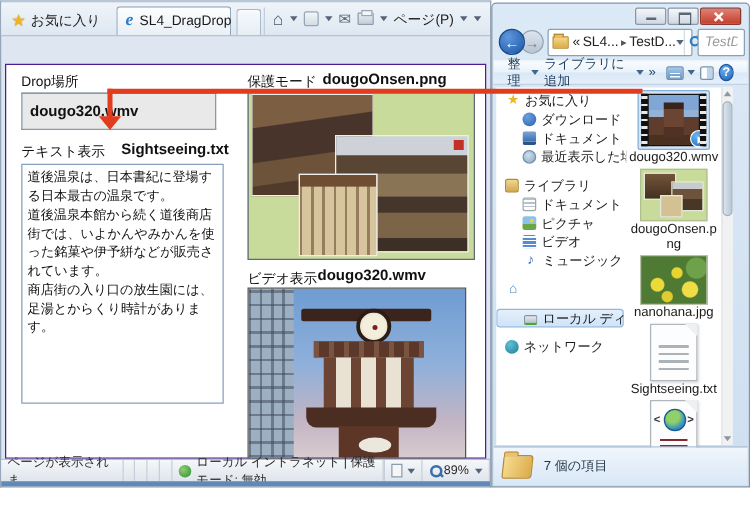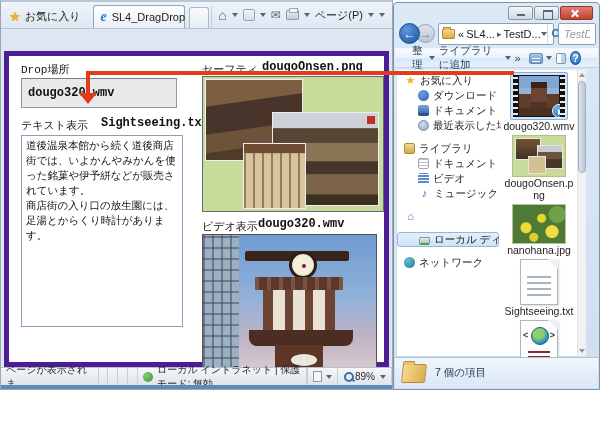--- a/index.html
+++ b/index.html
@@ -31,21 +31,21 @@
   .home-glyph { font-size:14px; color:#4a5d70; line-height:1; }
   .feed-ic { width:12px; height:12px; border:1px solid #98a6b4; border-radius:2px;
     background:linear-gradient(#f2f5f8,#d4dde6); }
   .mail-glyph { font-size:12px; color:#5a6b7d; line-height:1; }
   .print-ic { width:13px; height:10px; border:1px solid #8d9aa8; border-radius:1px;
     background:linear-gradient(#e9edf1,#c4cdd6); position:relative; }
   .print-ic::before { content:""; position:absolute; left:2px; top:-3px; width:7px; height:3px;
     background:#f4f6f8; border:1px solid #9aa6b2; }
 
   .ie-content { position:absolute; left:3px; right:3px; top:49px; bottom:22px;
-    background:#fff; border:5px solid #4c1d95;font-family:Liberation Mono, monospace; }
+    background:#fff; border:1px solid #4c1d95; }
   .lbl { position:absolute; font-size:11px; color:#111; }
   .fname { font-weight:bold; font-size:12px; color:#111; }
   #drop-box { position:absolute; left:12px; top:22px; width:156px; height:30px;
     background:#e9e9e9; border:1px solid #8b99a9; border-top-color:#6e7e8f;
     font-weight:bold; font-size:12px; color:#111; line-height:28px; padding-left:6px; }
   #text-box { position:absolute; left:12px; top:79px; width:162px; height:192px;
     background:#fff; border:1px solid #87a0bd; padding:3px 4px; overflow:hidden; }
   #text-box div { font-size:10.5px; line-height:15px; color:#111; }
   #image-box { position:absolute; left:193px; top:20px; width:182px; height:136px;
     border:1px solid #5f6a77; background:#c9db9b; overflow:hidden; }
@@ -134,21 +134,21 @@
   .search-field { flex:1; height:22px; margin-left:4px; background:#fff;
     border:1px solid #8ba0b6; border-radius:2px; }
   .search-field input { width:100%; height:100%; border:none; outline:none;
     font-family:"Liberation Sans",sans-serif; font-size:11px; font-style:italic;
     color:#8a8a8a; padding:0 5px; background:transparent; }
   .search-field input::placeholder { color:#9a9a9a; font-style:italic; }
 
   .cmd-bar { position:absolute; top:45px; left:1px; right:1px; height:20px;
     background:linear-gradient(#f9fcfe,#e9f2fa 48%,#d9e8f7 52%,#e6f0fa);
     border-top:1px solid #eef5fb; border-bottom:1px solid #c0d2e4;
-    display:flex; align-items:center; gap:4px; padding:0 17px; font-size:10.5px; color:#1e3c5a; }
+    display:flex; align-items:center; gap:4px; padding:0 11px; font-size:10.5px; color:#1e3c5a; }
   .cmd-item { display:flex; align-items:center; gap:3px; }
   .cmd-bar .caret { border-top-color:#446688; }
   .cmd-spacer { flex:1; }
   .views-ic { width:14px; height:11px; border:1px solid #6f8cab; border-radius:2px;
     background:linear-gradient(#9ec4 e8,#9ec4e8,#5e94c8); background:linear-gradient(#a6c9ea,#6096ca);
     position:relative; }
   .views-ic::after { content:""; position:absolute; left:2px; top:2px; right:2px; height:6px;
     background:repeating-linear-gradient(0deg,#fff 0 1px,transparent 1px 3px); }
   .pane-ic { width:13px; height:11px; border:1px solid #7e93aa; border-radius:2px;
     background:linear-gradient(90deg,#fff 0 50%,#bcd4ec 50%); }
@@ -284,25 +284,26 @@
       </div>
     </div>
 
     <div class="ie-content">
       <div class="lbl" style="left:12px; top:6px;">Drop場所</div>
       <div id="drop-box">dougo320.wmv</div>
 
       <div class="lbl" style="left:12px; top:62px;">テキスト表示</div>
       <div class="lbl fname" style="left:92px; top:60px;">Sightseeing.txt</div>
       <div id="text-box">
+        <div>道後温泉は、日本書紀に登場する日本最古の温泉です。</div>
         <div>道後温泉本館から続く道後商店街では、いよかんやみかんを使った銘菓や伊予絣などが販売されています。</div>
         <div>商店街の入り口の放生園には、足湯とからくり時計があります。</div>
       </div>
 
-      <div class="lbl" style="left:193px; top:6px;">セーフティ</div>
+      <div class="lbl" style="left:193px; top:6px;">保護モード</div>
       <div class="lbl fname" style="left:253px; top:4px;">dougoOnsen.png</div>
       <div id="image-box">
         <div class="ph" id="ph-a"></div>
         <div class="ph" id="ph-b"></div>
         <div class="ph" id="ph-c"></div>
       </div>
 
       <div class="lbl" style="left:193px; top:163px;text-align:right;">ビデオ表示</div>
       <div class="lbl fname" style="left:249px; top:161px;">dougo320.wmv</div>
       <div id="video-box">
@@ -415,20 +416,24 @@
         <div class="nav-gap"></div>
         <div class="nav-item">
           <span class="ni i-library"></span>
           <span>ライブラリ</span>
         </div>
         <div class="nav-item nav-child">
           <span class="ni i-docs"></span>
           <span>ドキュメント</span>
         </div>
         <div class="nav-item nav-child">
+          <span class="ni i-pics"></span>
+          <span>ピクチャ</span>
+        </div>
+        <div class="nav-item nav-child">
           <span class="ni i-videos"></span>
           <span>ビデオ</span>
         </div>
         <div class="nav-item nav-child">
           <span class="glyph-ni" style="color:#3a6ec0;">♪</span>
           <span>ミュージック</span>
         </div>
         <div class="nav-gap"></div>
         <div class="nav-item">
           <span class="glyph-ni" style="color:#4a88c8;">⌂</span>

